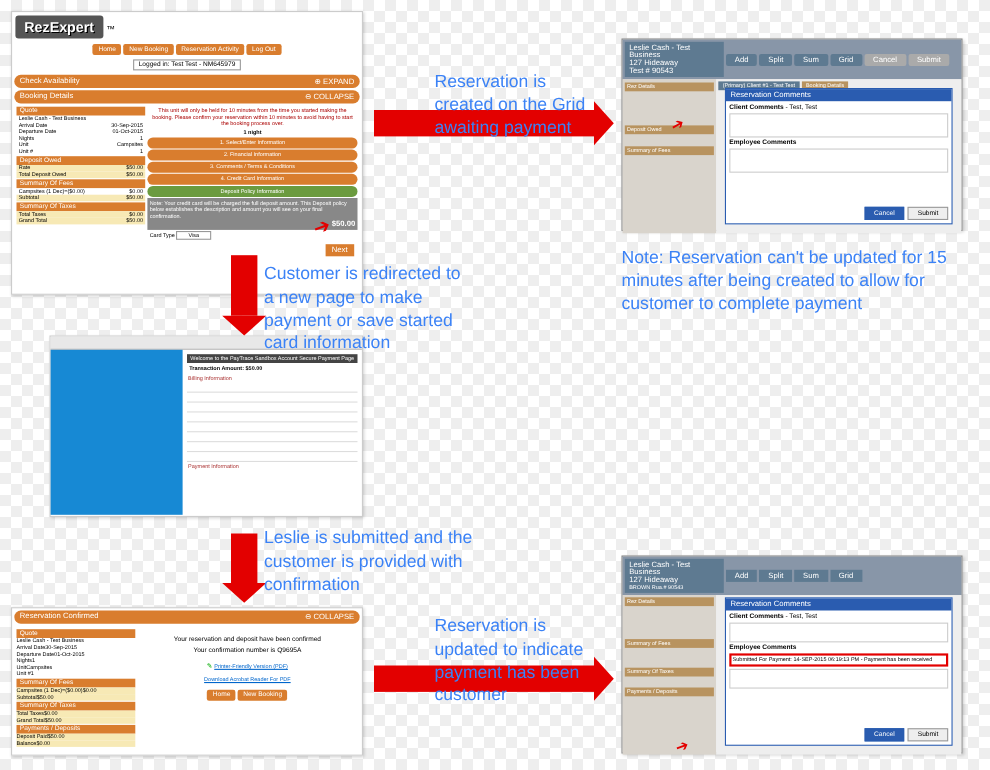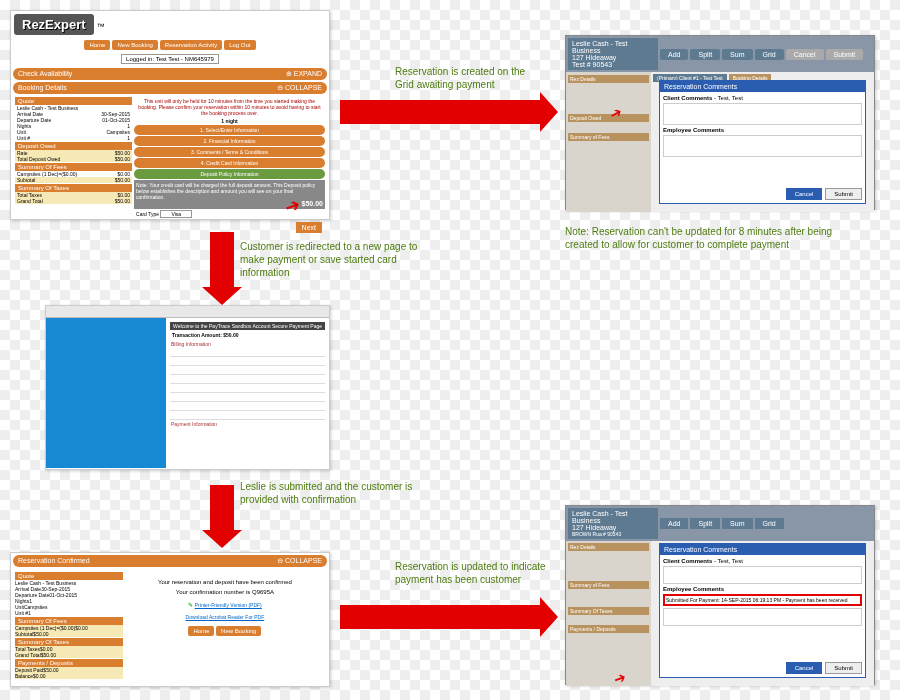--- a/index.html
+++ b/index.html
@@ -4,28 +4,28 @@
 <style>
 *{box-sizing:border-box;margin:0;padding:0;font-family:Arial,sans-serif}
 body{width:900px;height:700px;position:relative;background:#fff;overflow:hidden}
 .checker{position:absolute;inset:0;background-image:
  linear-gradient(45deg,#eee 25%,transparent 25%),
  linear-gradient(-45deg,#eee 25%,transparent 25%),
  linear-gradient(45deg,transparent 75%,#eee 75%),
  linear-gradient(-45deg,transparent 75%,#eee 75%);
  background-size:20px 20px;background-position:0 0,0 10px,10px -10px,-10px 0;z-index:-1}
 .panel{position:absolute;background:#fff;border:1px solid #ccc;font-size:6px;box-shadow:1px 1px 3px rgba(0,0,0,.2)}
-.annotation{position:absolute;font-size:10px;color:#4d7c0f;line-height:1.3}
+.annotation{position:absolute;font-size:16px;color:#3b82f6;line-height:1.3}
 .arrow-r{position:absolute;height:24px;background:#e30000}
 .arrow-r::after{content:"";position:absolute;right:-18px;top:-8px;border-left:18px solid #e30000;border-top:20px solid transparent;border-bottom:20px solid transparent}
 .arrow-d{position:absolute;width:24px;background:#e30000}
 .arrow-d::after{content:"";position:absolute;bottom:-18px;left:-8px;border-top:18px solid #e30000;border-left:20px solid transparent;border-right:20px solid transparent}
 
 
-.pA{left:10px;top:10px;width:320px;height:210px}
+.pA{left:10px;top:10px;width:320px;height:258px}
 .logo{background:#555;color:#fff;font-weight:bold;font-size:13px;padding:3px 8px;display:inline-block;text-shadow:1px 1px 0 #000;border-radius:3px;margin:3px}
 .navbar{display:flex;gap:2px;justify-content:center;margin:2px}
 .navbtn{background:#d97d2e;color:#fff;padding:2px 5px;font-size:6px;border-radius:2px}
 .loggedin{border:1px solid #999;padding:1px 4px;font-size:6px;display:inline-block;margin:2px auto}
 .center{text-align:center}
 .barhdr{background:#d97d2e;color:#fff;padding:2px 5px;font-size:7px;border-radius:8px;margin:2px;display:flex;justify-content:space-between}
 .pA-body{display:flex;gap:2px;padding:0 4px}
 .pA-left{width:38%;font-size:5px}
 .pA-left .row{display:flex;justify-content:space-between;padding:0 2px}
 .sechdr{background:#d97d2e;color:#fff;font-size:6px;padding:1px 3px;margin-top:1px}
@@ -313,16 +313,16 @@
 <div class="arrow-r" style="left:340px;top:100px;width:200px"></div>
 <div class="arrow-d" style="left:210px;top:232px;height:55px"></div>
 <div class="arrow-d" style="left:210px;top:485px;height:45px"></div>
 <div class="arrow-r" style="left:340px;top:605px;width:200px"></div>
 
 <div style="position:absolute;left:285px;top:195px;color:#e30000;font-size:18px;transform:rotate(-20deg)">➔</div>
 <div style="position:absolute;left:610px;top:105px;color:#e30000;font-size:14px;transform:rotate(-30deg)">➔</div>
 <div style="position:absolute;left:614px;top:670px;color:#e30000;font-size:14px;transform:rotate(-20deg)">➔</div>
 
 <div class="annotation" style="left:395px;top:65px;width:150px">Reservation is created on the Grid awaiting payment</div>
-<div class="annotation" style="left:565px;top:225px;width:300px">Note:  Reservation can't be updated for 8 minutes after being created to allow for customer to complete payment</div>
+<div class="annotation" style="left:565px;top:225px;width:300px">Note:  Reservation can't be updated for 15 minutes after being created to allow for customer to complete payment</div>
 <div class="annotation" style="left:240px;top:240px;width:190px">Customer is redirected to a new page to make payment or save started card information</div>
 <div class="annotation" style="left:240px;top:480px;width:190px">Leslie is submitted and the customer is provided with confirmation</div>
 <div class="annotation" style="left:395px;top:560px;width:155px">Reservation is updated to indicate payment has been customer</div>
 
 </body></html>

